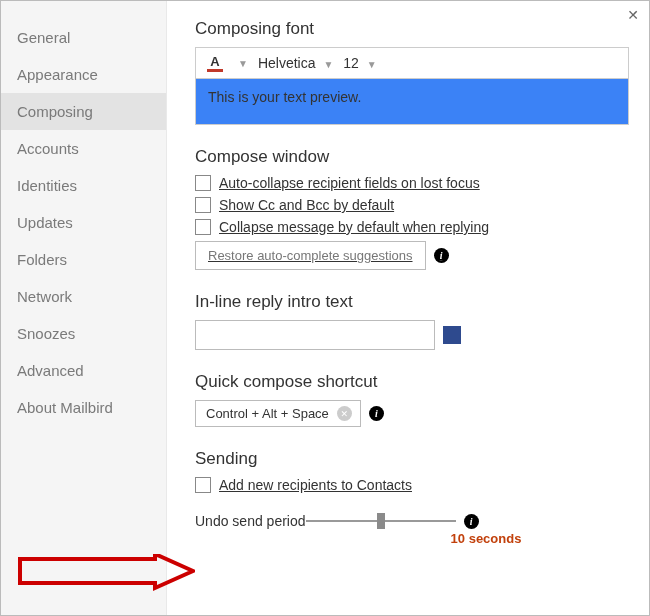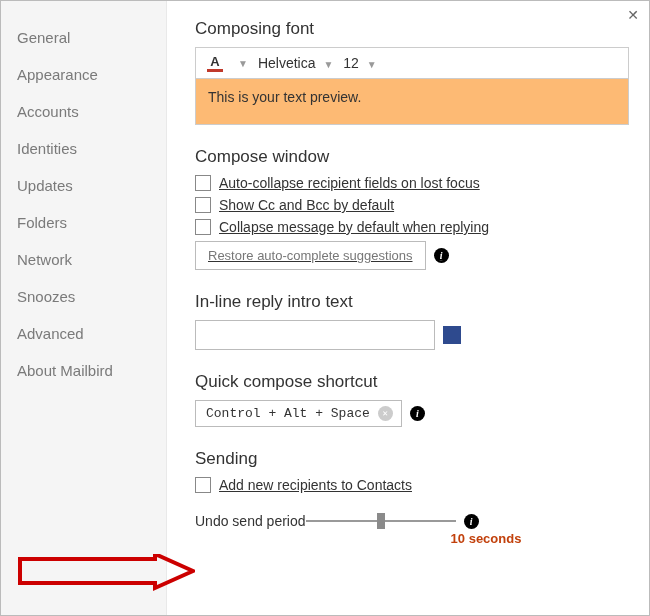--- a/index.html
+++ b/index.html
@@ -65,21 +65,21 @@
     width: 18px;
   }
   .font-toolbar .txtcolor .A { font-weight: bold; font-size: 13px; line-height: 1; }
   .font-toolbar .txtcolor .bar { height: 3px; width: 16px; background: #c0392b; margin-top: 1px; }
   .dropdown-caret { color: #999; font-size: 10px; margin-left: 4px; }
   .preview-box {
     border: 1px solid #ccc;
     border-top: none;
     padding: 10px 12px;
     height: 46px;
-    background: #fdba74;
+    background: #3b82f6;
   }
   .checkbox-row {
     display: flex;
     align-items: center;
     gap: 8px;
     margin-bottom: 6px;
     text-decoration: underline;
   }
   .checkbox {
     width: 16px; height: 16px;
@@ -127,21 +127,20 @@
     cursor: pointer;
   }
   .shortcut-box {
     display: inline-flex;
     align-items: center;
     border: 1px solid #bbb;
     padding: 5px 8px 5px 10px;
     font-size: 13px;
     background: #fff;
     gap: 8px;
-    font-family: Liberation Mono, monospace;
   }
   .clear-x {
     display: inline-flex;
     width: 15px; height: 15px;
     border-radius: 50%;
     background: #ccc;
     color: #fff;
     align-items: center;
     justify-content: center;
     font-size: 9px;
@@ -194,20 +193,21 @@
 </style>
 </head>
 <body>
 
 <div class="close">✕</div>
 
 <div class="container">
   <div class="sidebar">
     <div class="sidebar-item">General</div>
     <div class="sidebar-item">Appearance</div>
+    <div class="sidebar-item selected">Composing</div>
     <div class="sidebar-item">Accounts</div>
     <div class="sidebar-item">Identities</div>
     <div class="sidebar-item">Updates</div>
     <div class="sidebar-item">Folders</div>
     <div class="sidebar-item">Network</div>
     <div class="sidebar-item">Snoozes</div>
     <div class="sidebar-item">Advanced</div>
     <div class="sidebar-item">About Mailbird</div>
   </div>
 

